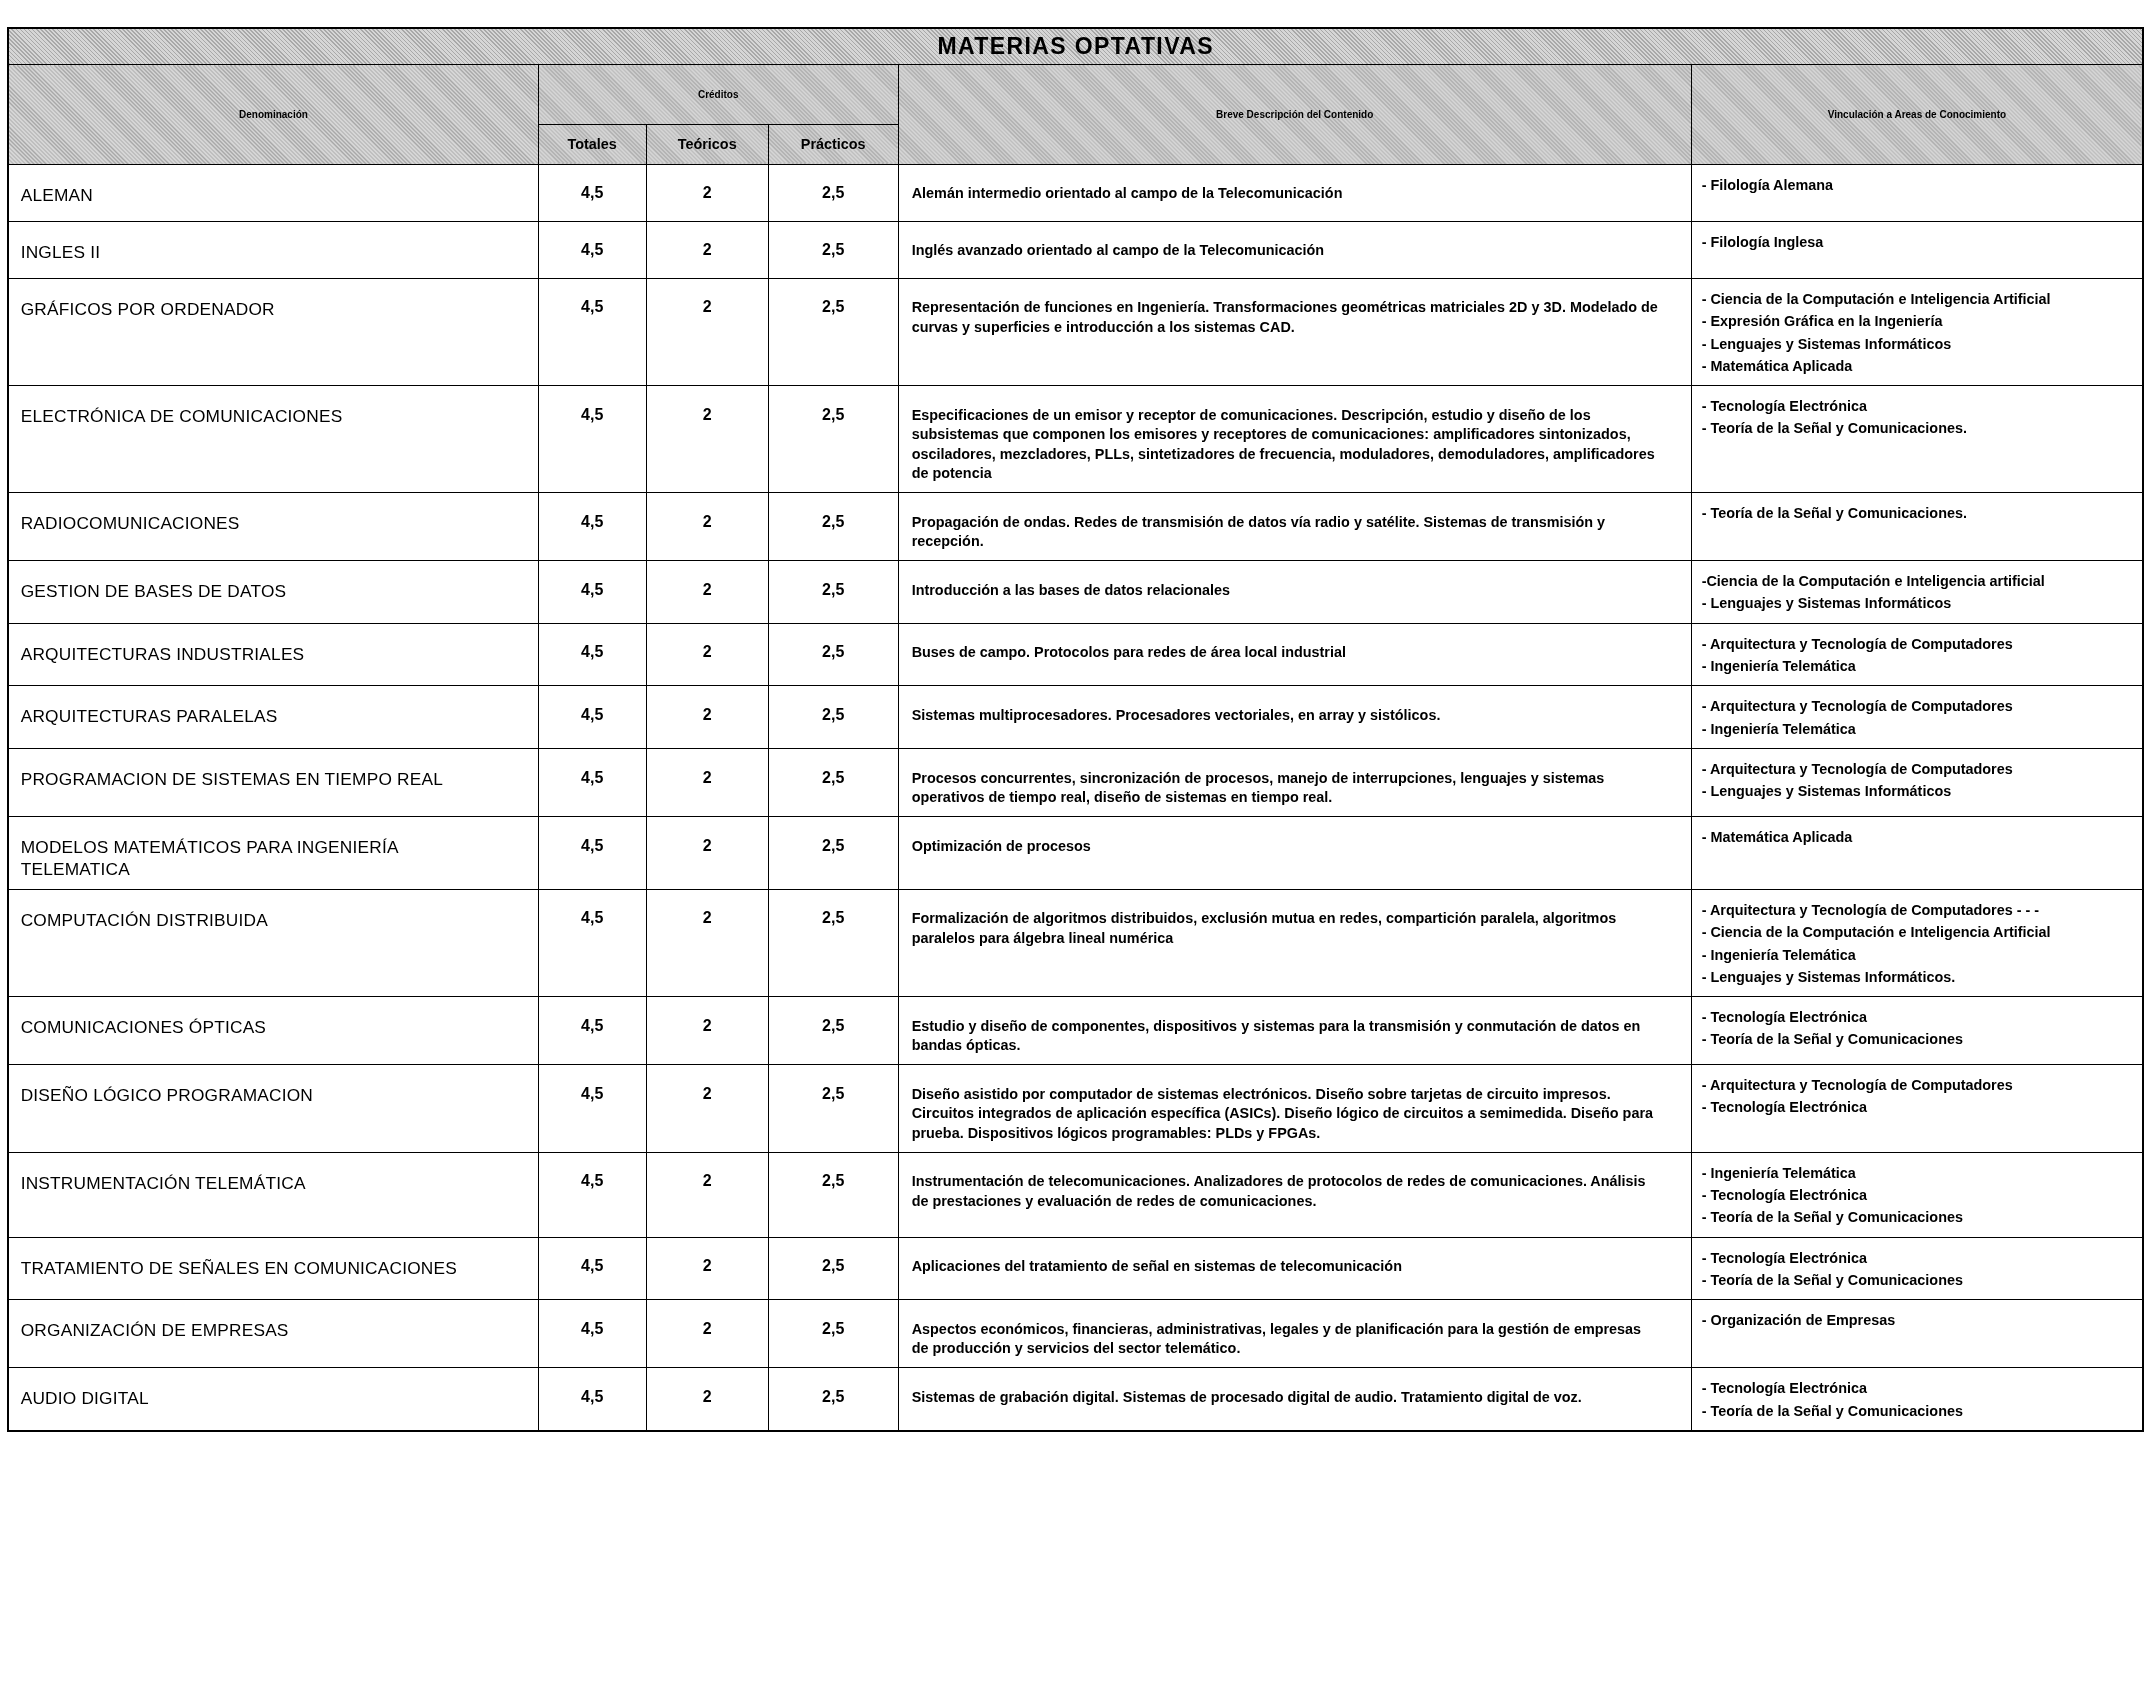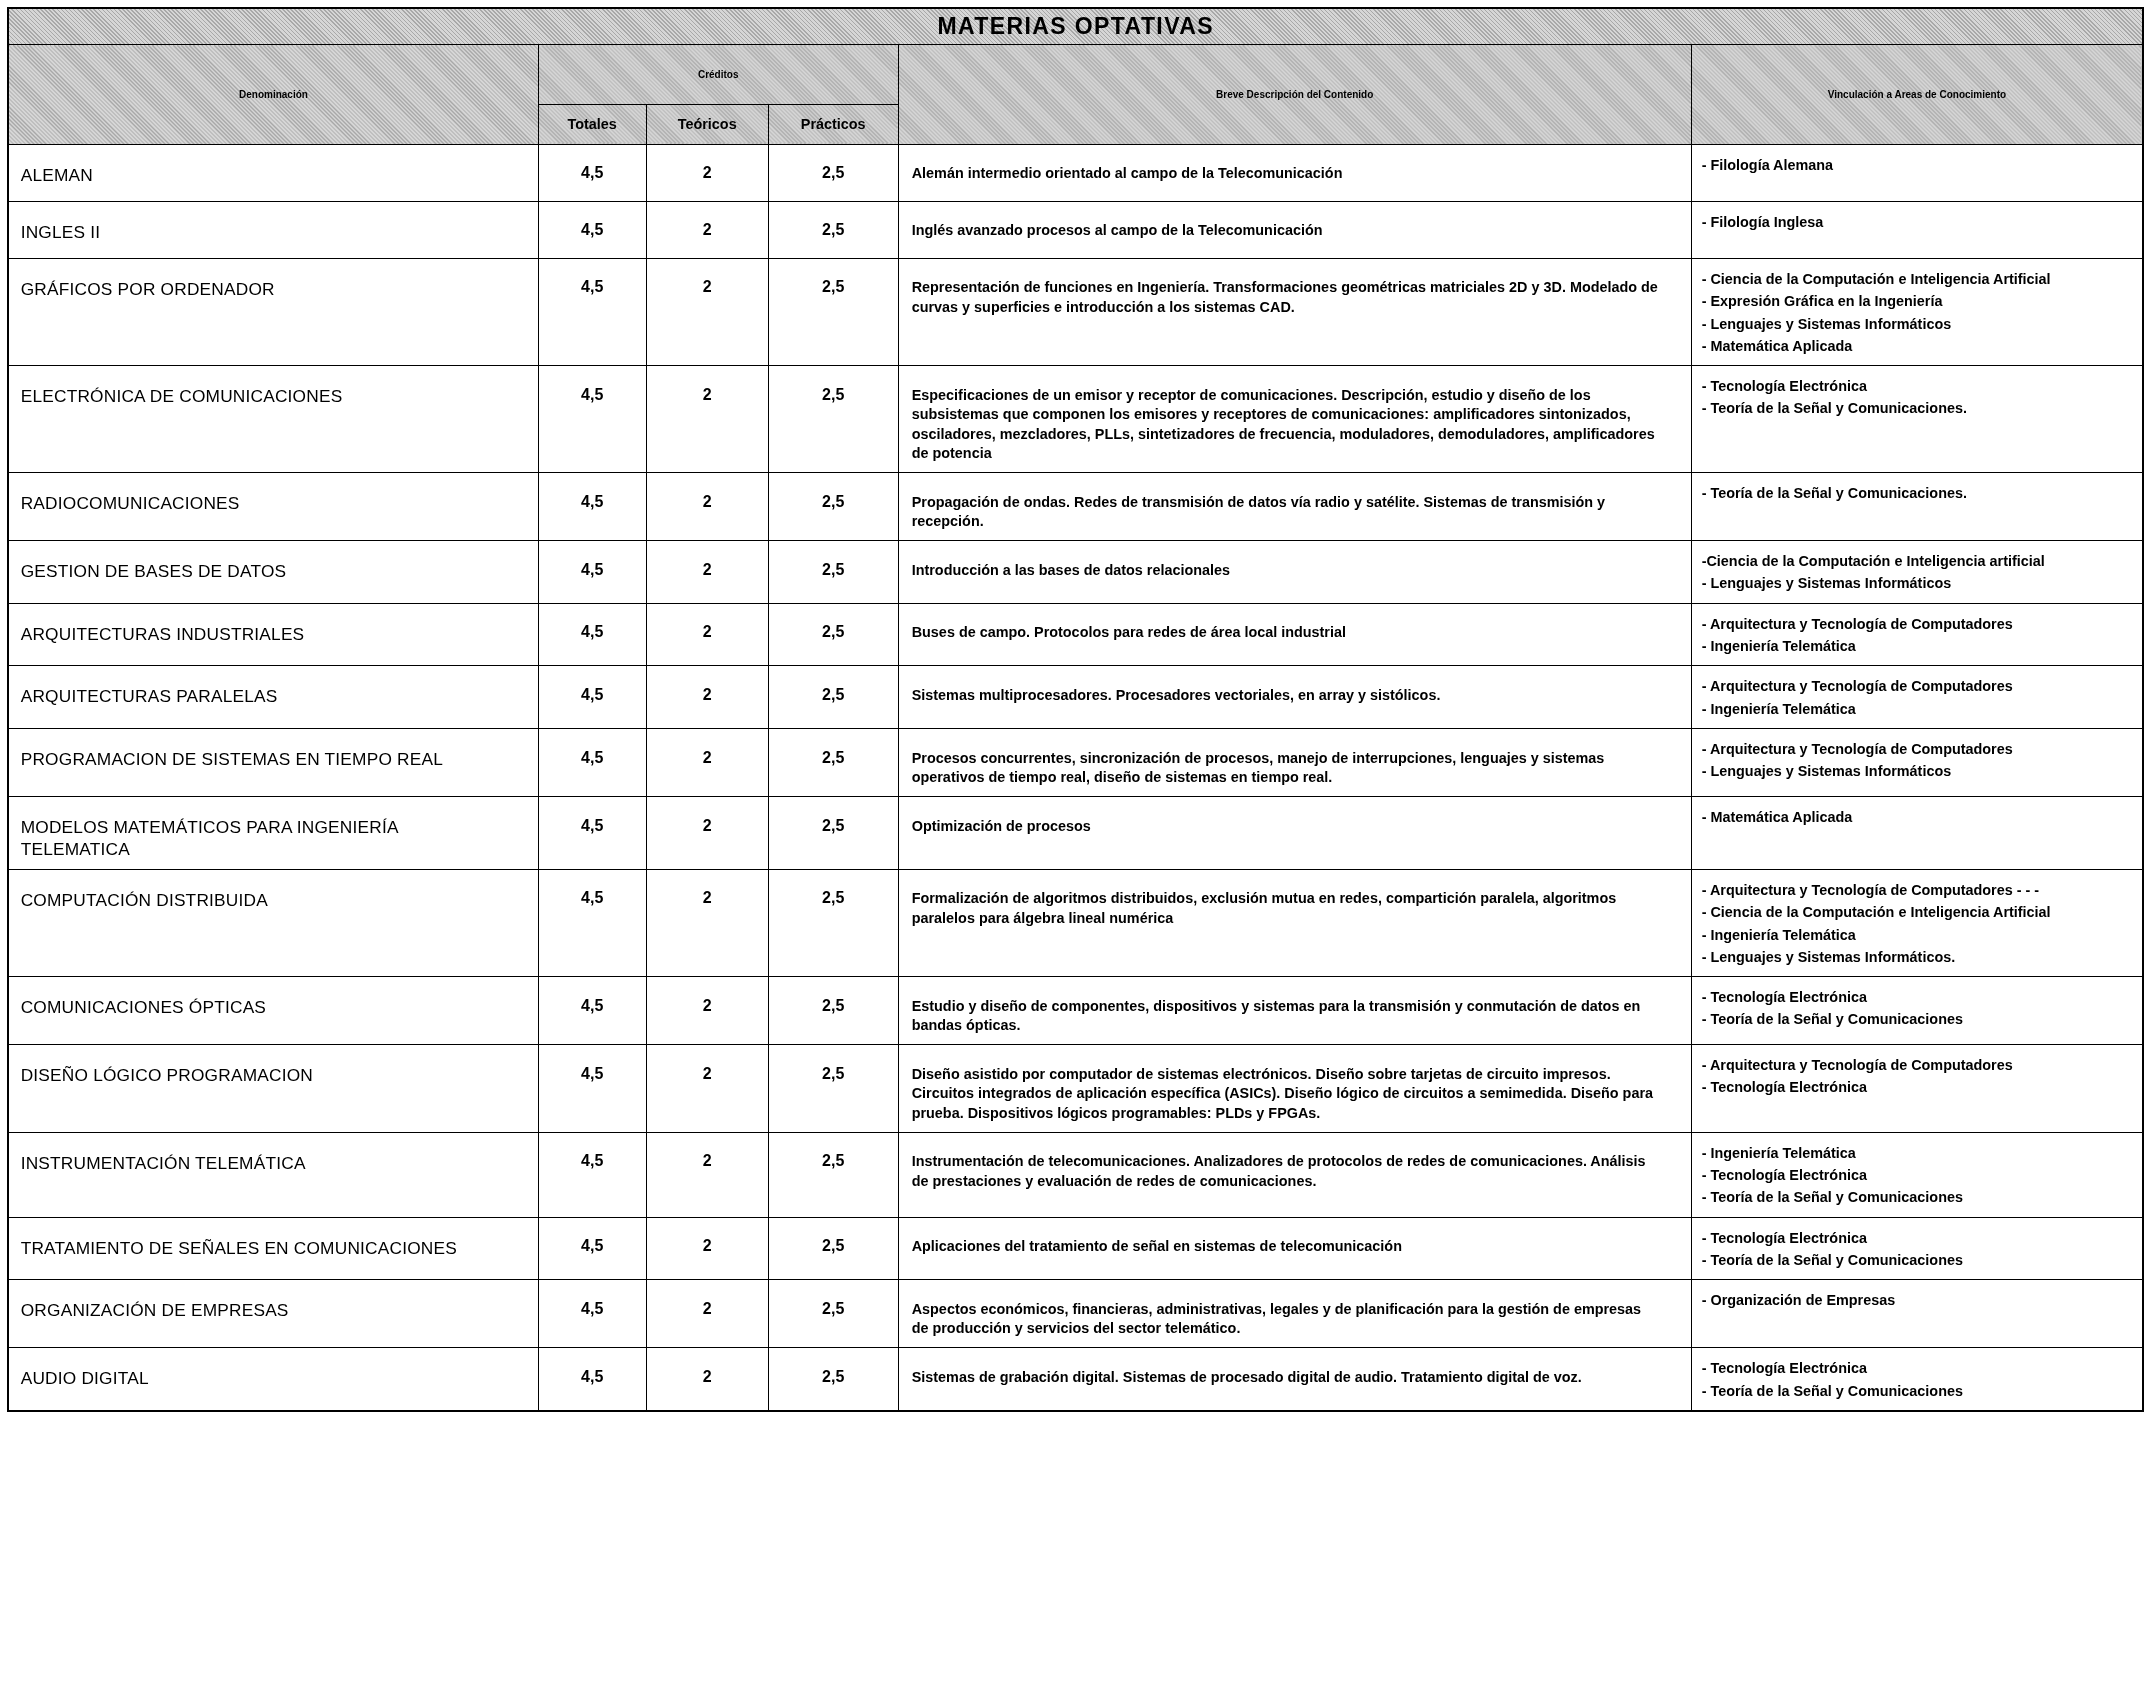--- a/index.html
+++ b/index.html
@@ -8,20 +8,21 @@
     background: #ffffff;
     font-family: "Liberation Sans", "DejaVu Sans", sans-serif;
     color: #000;
   }
   body {
     width: 2151px;
     min-height: 1708px;
   }
   .sheet {
     padding: 7.2px 7.2px 0 7.2px;
+    margin-top: 20px;
   }
   table.materias {
     width: 2135px;
     border-collapse: collapse;
     table-layout: fixed;
     border: 2.9px solid #000;
     background: #fff;
   }
   th, td {
     border: 1.4px solid #000;
@@ -122,21 +123,21 @@
           <td class="desc">Alemán intermedio orientado al campo de la Telecomunicación</td>
           <td class="vinc">
             <div>- Filología Alemana</div>
           </td>
         </tr>
         <tr>
           <td class="den">INGLES II</td>
           <td class="num">4,5</td>
           <td class="num">2</td>
           <td class="num">2,5</td>
-          <td class="desc">Inglés avanzado procesos al campo de la Telecomunicación</td>
+          <td class="desc">Inglés avanzado orientado al campo de la Telecomunicación</td>
           <td class="vinc">
             <div>- Filología Inglesa</div>
           </td>
         </tr>
         <tr>
           <td class="den">GRÁFICOS POR ORDENADOR</td>
           <td class="num">4,5</td>
           <td class="num">2</td>
           <td class="num">2,5</td>
           <td class="desc">Representación de funciones en Ingeniería. Transformaciones geométricas matriciales 2D y 3D. Modelado de curvas y superficies e introducción a los sistemas CAD.</td>

